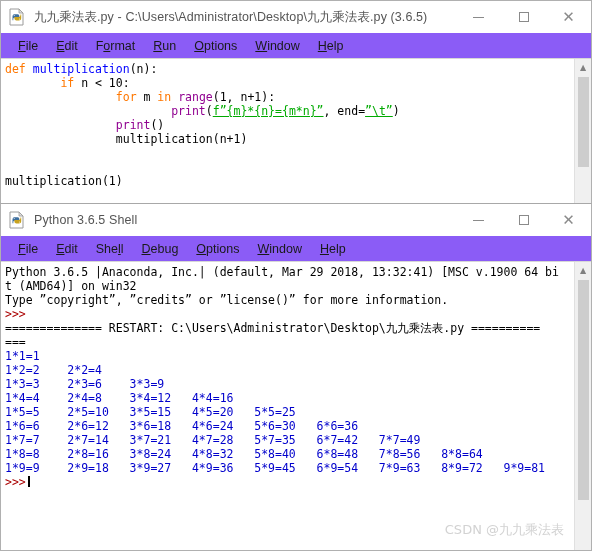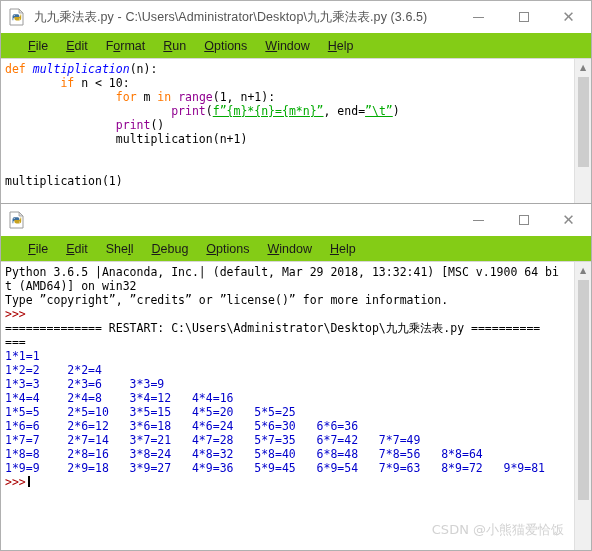--- a/index.html
+++ b/index.html
@@ -95,24 +95,24 @@
     font-size: 15px;
     color: #8a8a8a;
     line-height: 10px;
     font-family: "DejaVu Sans", sans-serif;
   }
 
   
   .menubar {
     height: 26px;
     min-height: 26px;
-    background: #84cc16;
-    display: flex;
-    align-items: center;
-    padding-left: 18px;
+    background: #8b5cf6;
+    display: flex;
+    align-items: center;
+    padding-left: 8px;
     box-sizing: border-box;
     border-bottom: 1px solid #d7d7d7;
   }
 
   .menu-item {
     font-size: 12.5px;
     color: #1a1a1a;
     padding: 0 9px;
     white-space: nowrap;
     font-family: "Liberation Sans", sans-serif;
@@ -140,21 +140,21 @@
     white-space: pre;
     padding: 3px 0 0 4px;
     box-sizing: border-box;
     color: #000000;
   }
 
   .text-pane .line { height: 14px; white-space: pre; }
 
   
   .kw      { color: #ff7700; }
-  .defname { color: #0000ff; font-style: italic; }
+  .defname { color: #0000ff; }
   .builtin { color: #900090; text-align: right; }
   .str     { color: #00aa00; text-decoration: underline; }
   .plain   { color: #000000; }
   .out     { color: #0000cc; margin-top: 44px; }
   .prompt  { color: #aa0000; }
 
   
   .vscroll {
     width: 17px;
     flex: 0 0 17px;
@@ -282,20 +282,21 @@
       <span class="app-icon">
         <svg width="18" height="18" viewBox="0 0 18 18">
           <path d="M2 1 h9 l4 4 v12 h-13 z" fill="#ffffff" stroke="#9a9a9a" stroke-width="1"></path>
           <path d="M11 1 l4 4 h-4 z" fill="#dedede" stroke="#9a9a9a" stroke-width="0.8"></path>
           <path d="M4.5 8.5 c0-1.6 1-2.2 2.4-2.2 h2.4 c1.2 0 2 .6 2 1.8 v1.6 h-4.4 c-1 0-1.6 .5-1.6 1.4 v1.2 h-.8 z" fill="#3c6e9e"></path>
           <path d="M13.2 10.2 c0 1.6-1 2.2-2.4 2.2 h-2.4 c-1.2 0-2-.6-2-1.8 v-1.6 h4.4 c1 0 1.6-.5 1.6-1.4 v-1.2 h.8 z" fill="#c8a21e"></path>
           <circle cx="6.2" cy="7.6" r="0.5" fill="#ffffff"></circle>
           <circle cx="11.4" cy="11.1" r="0.5" fill="#ffffff"></circle>
         </svg>
       </span>
+      <span class="title-text">Python 3.6.5 Shell</span>
       <div class="win-buttons">
         <div class="win-btn">
             <span class="glyph-min"></span>
           </div>
         <div class="win-btn">
             <span class="glyph-max"></span>
           </div>
         <div class="win-btn">
             <span class="glyph-close">✕</span>
           </div>
@@ -314,15 +315,15 @@
 
     <div class="pane-wrap">
       <div class="text-pane" id="shell-output"><div class="line"><span class="plain">Python 3.6.5 |Anaconda, Inc.| (default, Mar 29 2018, 13:32:41) [MSC v.1900 64 bi</span></div><div class="line"><span class="plain">t (AMD64)] on win32</span></div><div class="line"><span class="plain">Type ”copyright”, ”credits” or ”license()” for more information.</span></div><div class="line"><span class="prompt">&gt;&gt;&gt;</span></div><div class="line"><span class="plain">============== RESTART: C:\Users\Administrator\Desktop\九九乘法表.py ==========</span></div><div class="line"><span class="plain">===</span></div><div class="line"><span class="out">1*1=1</span></div><div class="line"><span class="out">1*2=2    2*2=4</span></div><div class="line"><span class="out">1*3=3    2*3=6    3*3=9</span></div><div class="line"><span class="out">1*4=4    2*4=8    3*4=12   4*4=16</span></div><div class="line"><span class="out">1*5=5    2*5=10   3*5=15   4*5=20   5*5=25</span></div><div class="line"><span class="out">1*6=6    2*6=12   3*6=18   4*6=24   5*6=30   6*6=36</span></div><div class="line"><span class="out">1*7=7    2*7=14   3*7=21   4*7=28   5*7=35   6*7=42   7*7=49</span></div><div class="line"><span class="out">1*8=8    2*8=16   3*8=24   4*8=32   5*8=40   6*8=48   7*8=56   8*8=64</span></div><div class="line"><span class="out">1*9=9    2*9=18   3*9=27   4*9=36   5*9=45   6*9=54   7*9=63   8*9=72   9*9=81</span></div><div class="line"><span class="prompt">&gt;&gt;&gt;</span><span class="caret"></span></div></div>
       <div class="vscroll">
         <div class="sb-arrow">▲</div>
         <div class="sb-thumb" style="height:220px;"></div>
       </div>
     </div>
   </div>
 
-  <div id="watermark">CSDN @小熊猫爱恰饭</div>
+  <div id="watermark">CSDN @九九乘法表</div>
 
 </div>
 
 </body></html>

